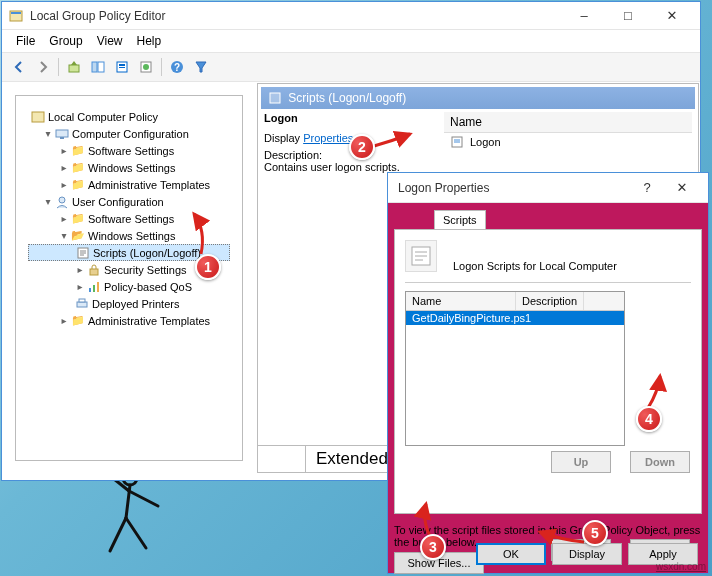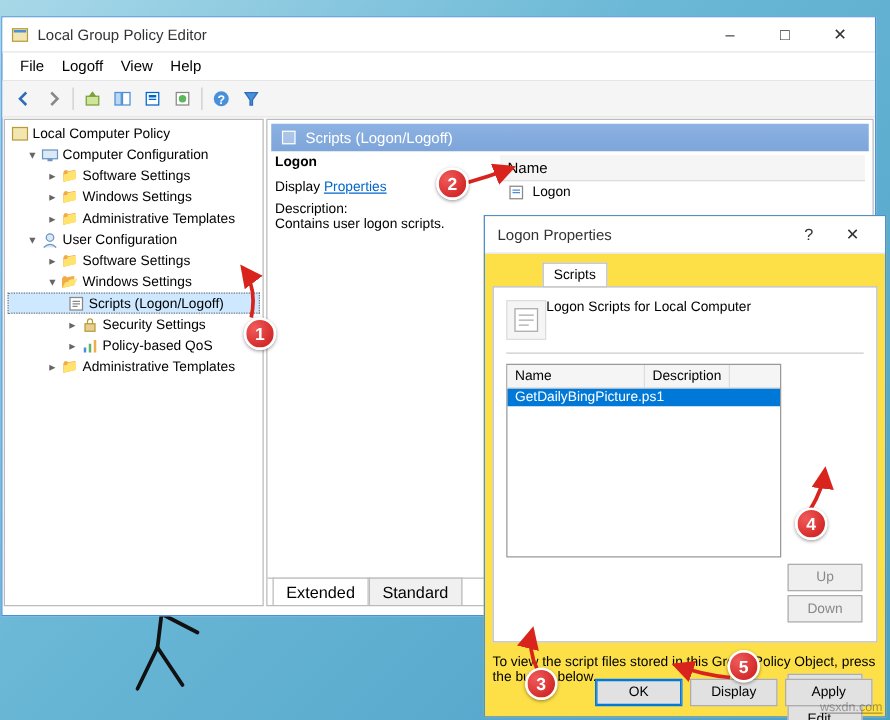--- a/index.html
+++ b/index.html
@@ -19,21 +19,21 @@
     left: 80px;
     width: 60px;
     height: 100px;
   }
   .window {
     background: #fff;
     border: 1px solid #4a90d9;
     position: absolute;
   }
   .main-window {
-    top: 13px;
+    top: 1px;
     left: 1px;
     width: 700px;
     height: 480px;
   }
   .titlebar {
     height: 28px;
     display: flex;
     align-items: center;
     padding: 0 6px;
     border-bottom: 1px solid #e5e5e5;
@@ -96,24 +96,24 @@
     height: 18px;
     background: #ccc;
     margin: 0 2px;
   }
 
   .body-split {
     display: flex;
     height: calc(100% - 86px);
   }
   .left-pane {
-    width: 208px;
+    width: 228px;
     border: 1px solid #bbb;
-    margin: 1px;
-    padding: 2px;
+    margin: 13px;
+    padding: 12px;
     overflow: auto;
   }
   .right-pane {
     flex: 1;
     border: 1px solid #bbb;
     margin: 1px;
     display: flex;
     flex-direction: column;
   }
 
@@ -189,34 +189,35 @@
     display: flex;
     border-top: 1px solid #bbb;
     padding: 0 4px;
   }
   .tab-bottom {
     padding: 3px 10px;
     border: 1px solid #bbb;
     border-bottom: none;
     margin-top: -1px;
     background: #fff;
-    font-size: 13px;
+    font-size: 17px;
+    margin-left: 43px;
   }
   .tab-bottom:not(.active) {
     background: #f0f0f0;
     text-align: right;
   }
 
   
   .dialog {
     top: 172px;
     left: 387px;
     width: 322px;
     height: 402px;
-    background: #fde047;
+    background: #be185d;
   }
   .dialog .titlebar { background: #fff; height: 30px; }
   .dlg-tabs {
     margin: 6px 6px 0 6px;
   }
   .tabs {
     display: flex;
     padding-left: 40px;
   }
   .tab {
@@ -232,22 +233,22 @@
     top: 2px;
   }
   .tab-content {
     border: 1px solid #bbb;
     background: #fff;
     padding: 10px;
     height: 285px;
   }
   .script-desc {
     display: flex;
-    align-items: flex-start;
-    gap: 0;
+    align-items: flex-end;
+    gap: 16px;
     margin-bottom: 10px;
   }
   .script-icon {
     width: 32px;
     height: 32px;
     background: #f5f5f5;
     border: 1px solid #ddd;
     display: flex;
     align-items: center;
     justify-content: center;
@@ -270,24 +271,25 @@
   }
   .hcol.name { width: 110px; }
   .listbox-row {
     background: #0078d7;
     color: #fff;
     padding: 1px 6px;
     font-size: 11px;
   }
   .btn-stack {
     display: flex;
-    flex-direction: column;
-    gap: 3px;
+    flex-direction: row;
+    gap: 19px;
     position: absolute;
     right: 18px;
+    font-weight: bold;
   }
   .btn-stack.top { top: 278px; }
   .btn-stack.mid { top: 366px; }
   .vbtn {
     width: 60px;
     height: 22px;
     background: #e1e1e1;
     border: 1px solid #adadad;
     font-size: 11px;
     text-align: center;
@@ -378,21 +380,21 @@
     <span class="title">Local Group Policy Editor</span>
     <div class="win-controls">
       <div class="win-btn">–</div>
       <div class="win-btn">□</div>
       <div class="win-btn close">✕</div>
     </div>
   </div>
 
   <div class="menubar">
     <div class="menu-item">File</div>
-    <div class="menu-item">Logoff</div>
+    <div class="menu-item">Group</div>
     <div class="menu-item">View</div>
     <div class="menu-item">Help</div>
   </div>
 
   <div class="toolbar">
     <div class="tool-btn">
       <svg width="14" height="14" viewBox="0 0 14 14">
           <path d="M9 2 L4 7 L9 12" stroke="#2e6bb8" stroke-width="2" fill="none"></path>
         </svg>
     </div>
@@ -520,20 +522,29 @@
         <div class="tree-item indent-3">
           <span class="tree-toggle">▸</span>
           <span class="tree-icon">
               <svg width="14" height="14">
                 <rect x="2" y="8" width="2" height="4" fill="#4a90d9"></rect>
                 <rect x="6" y="5" width="2" height="7" fill="#5cb85c"></rect>
                 <rect x="10" y="2" width="2" height="10" fill="#f0ad4e"></rect>
               </svg>
             </span>
           <span>Policy-based QoS</span>
+        </div>
+        <div class="tree-item indent-3">
+          <span class="tree-icon">
+              <svg width="14" height="14">
+                <rect x="2" y="5" width="10" height="5" fill="#dbe9f7" stroke="#6a94c3"></rect>
+                <rect x="4" y="2" width="6" height="3" fill="#fff" stroke="#6a94c3"></rect>
+              </svg>
+            </span>
+          <span>Deployed Printers</span>
         </div>
         <div class="tree-item indent-2">
           <span class="tree-toggle">▸</span>
           <span class="tree-icon">📁</span>
           <span>Administrative Templates</span>
         </div>
       </div>
     </div>
 
     <div class="right-pane">
@@ -617,20 +628,23 @@
     <div class="vbtn disabled">Up</div>
     <div class="vbtn disabled">Down</div>
   </div>
   <div class="btn-stack mid">
     <div class="vbtn">Add...</div>
     <div class="vbtn">Edit...</div>
 
   </div>
 
   <div class="info-text">To view the script files stored in this Group Policy Object, press the button below.</div>
+  <div style="margin:0 6px">
+    <div class="hbtn" style="width:90px">Show Files...</div>
+  </div>
 
   <div class="bottom-btns">
     <div class="hbtn default">OK</div>
     <div class="hbtn">Display</div>
     <div class="hbtn">Apply</div>
   </div>
 </div>
 
 <svg class="arrow" style="left:186px;top:210px" width="30" height="48">
   <defs>

